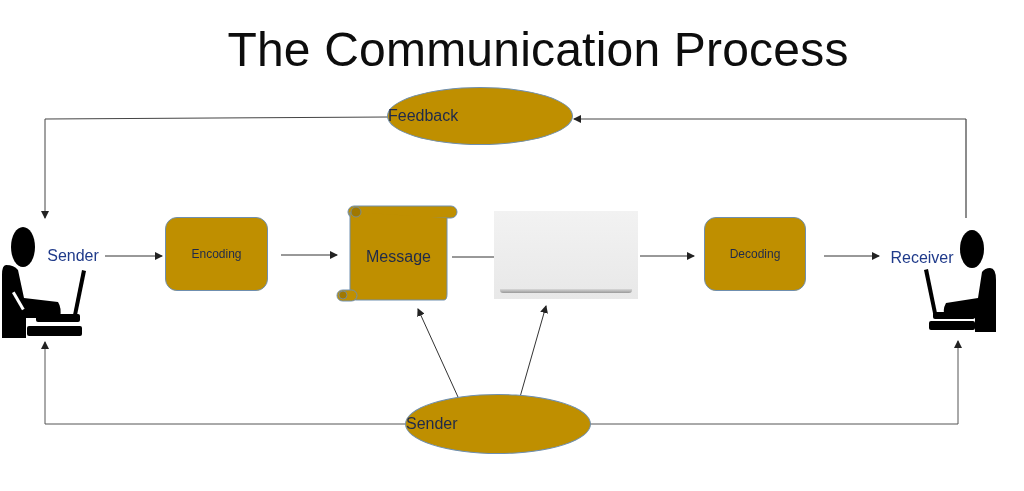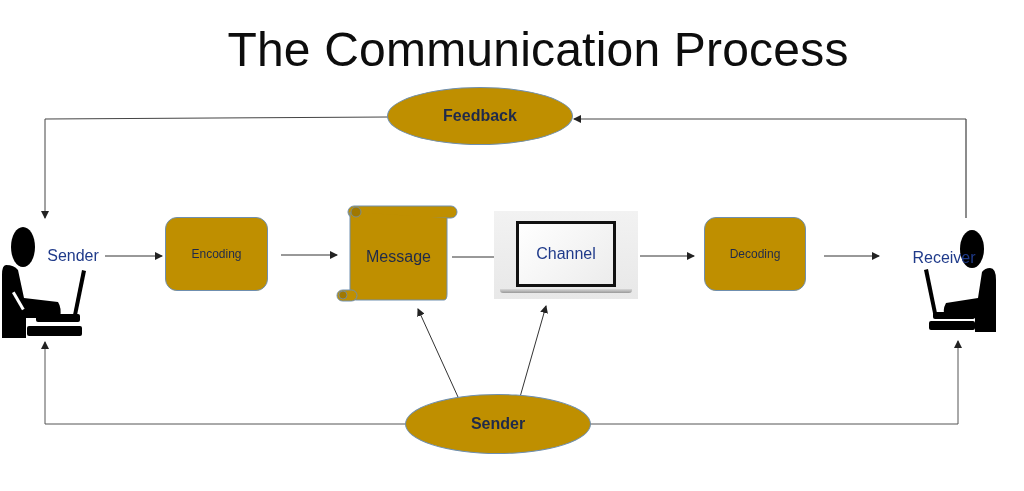--- a/index.html
+++ b/index.html
@@ -9,21 +9,21 @@
            font-size: 48px; color: #0d0d0d; font-family: "Liberation Sans", sans-serif;
            letter-spacing: 0.2px; margin-left: 26px; }
   svg.diagram { position: absolute; left: 0; top: 0; }
   .label { position: absolute; font-size: 16px; text-align: center; }
   .blue { color: #1f3a8a; }
   .node { position: absolute; box-sizing: border-box; }
   .rbox { background: #bf8f00; border: 1.5px solid #6f8faf; border-radius: 12px;
           display: flex; align-items: center; justify-content: center; }
   .rbox span { font-size: 12px; color: #1f2a4a; }
   .ellipse { background: #bf8f00; border: 1.5px solid #6f8faf; border-radius: 50%;
-             display: flex; align-items: center; justify-content: center; font-weight: bold; }
+             display: flex; align-items: center; justify-content: flex-start; }
   .ellipse span { font-size: 16px; color: #1f2a4a; }
   .channel-wrap { background: linear-gradient(#f2f2f2, #e8e8e8); }
   .screen { position: absolute; left: 22px; top: 10px; width: 100px; height: 66px;
             border: 3px solid #111; background: linear-gradient(135deg,#ffffff,#ececec);
             display: flex; align-items: center; justify-content: center; box-sizing: border-box; }
   .screen span { font-size: 16px; color: #1f3a8a; }
   .base { position: absolute; left: 6px; top: 78px; width: 132px; height: 4px;
           background: linear-gradient(#d8d8d8,#9a9a9a); border-radius: 0 0 3px 3px; }
 </style>
 </head>
@@ -76,32 +76,29 @@
   <g>
     <rect x="348" y="206" width="109" height="12" rx="6" fill="#bf8f00" stroke="#6f8faf" stroke-width="1"></rect>
     <path d="M350,212 L350,294 Q350,300 356,300 L444,300 Q447,300 447,294 L447,218" fill="#bf8f00" stroke="#6f8faf" stroke-width="1"></path>
     <circle cx="356" cy="212" r="5" fill="#a07800" stroke="#6f8faf" stroke-width="0.8"></circle>
     <rect x="337" y="290" width="20" height="11" rx="5.5" fill="#bf8f00" stroke="#6f8faf" stroke-width="1"></rect>
     <circle cx="343" cy="295" r="4" fill="#a07800" stroke="#6f8faf" stroke-width="0.8"></circle>
   </g>
 </svg>
 
 <div class="label blue" style="left:38px; top:247px; width:70px;">Sender</div>
-<div class="label blue" style="left:904px; top:249px; width:80px;">Receiver</div>
+<div class="label blue" style="left:882px; top:249px; width:80px;">Receiver</div>
 
 <div class="node rbox" style="left:165px; top:217px; width:103px; height:74px;">
   <span>Encoding</span>
 </div>
 
 <div class="label" style="left:350px; top:248px; width:97px; color:#1f2a4a;">Message</div>
 
 <div class="node channel-wrap" style="left:494px; top:211px; width:144px; height:88px;">
-  <div class="screen">
-    <span>Channel</span>
-  </div>
   <div class="base"></div>
 </div>
 
 <div class="node rbox" style="left:704px; top:217px; width:102px; height:74px;">
   <span>Decoding</span>
 </div>
 
 <div class="node ellipse" style="left:387px; top:87px; width:186px; height:58px;">
   <span>Feedback</span>
 </div>

